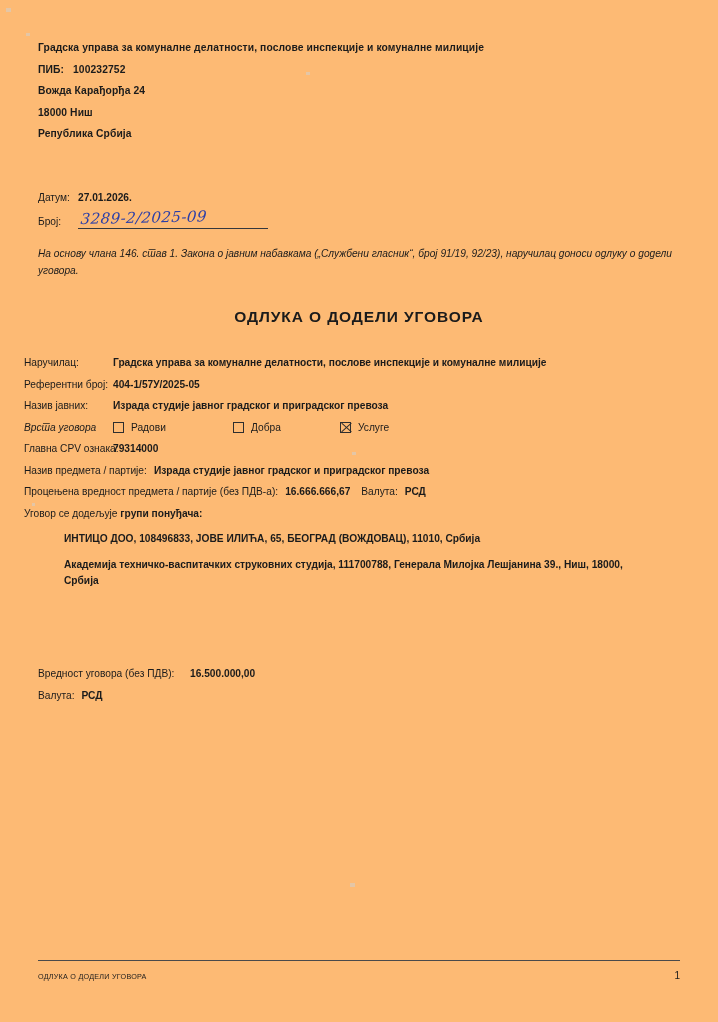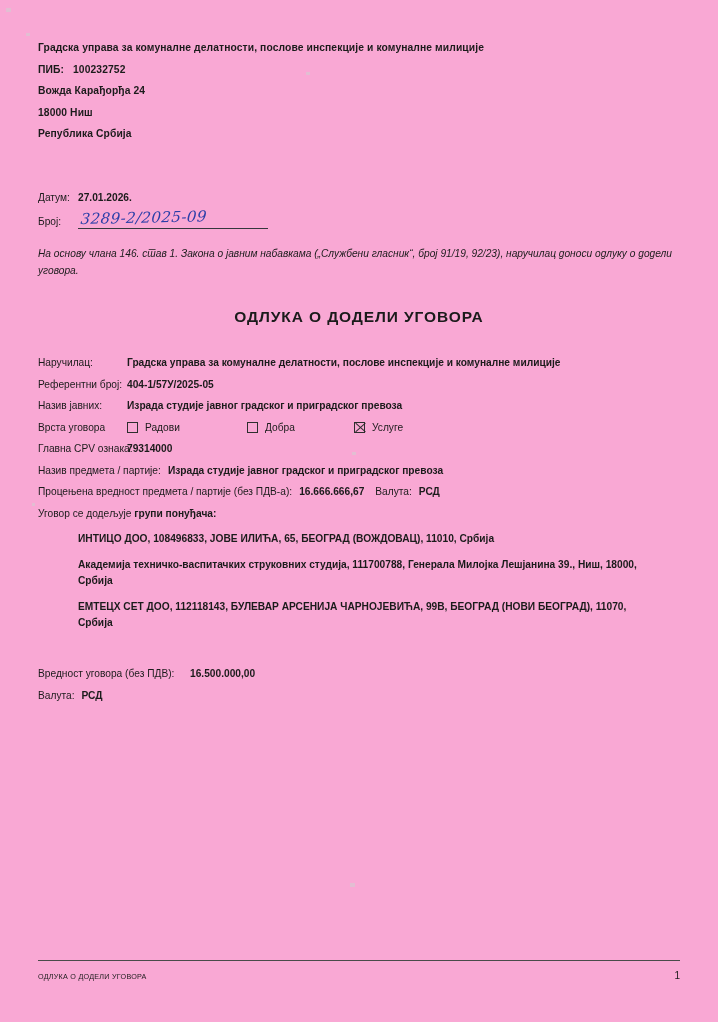--- a/index.html
+++ b/index.html
@@ -13,21 +13,21 @@
     height: 1022px;
     position: relative;
     font-family: "Liberation Sans", "DejaVu Sans", sans-serif;
     color: #1b1b1b;
     overflow: hidden;
   }
 
   .page {
     position: absolute;
     inset: 0;
-    background: #f9a8d4;
+    background: #fdba74;
     padding: 0;
   }
 
   
   .b { font-weight: bold; }
 
   
   .letterhead {
     position: absolute;
     left: 38px;
@@ -112,21 +112,21 @@
     top: 308px;
     text-align: center;
     font-size: 15.5px;
     font-weight: bold;
     letter-spacing: 0.9px;
   }
 
   
   .fields {
     position: absolute;
-    left: 38px;
+    left: 24px;
     top: 357px;
     width: 640px;
     font-size: 10.2px;
   }
   .f-row {
     display: flex;
     align-items: baseline;
     margin-bottom: 10.5px;
     white-space: nowrap;
   }
@@ -135,21 +135,21 @@
   .f-value { font-weight: bold; }
   .f-inline-gap { display: inline-block; width: 7px; }
 
   
   .cb-row {
     display: flex;
     align-items: center;
     margin-bottom: 10.5px;
     font-size: 10.2px;
   }
-  .cb-row .cb-lead { width: 89px; flex: 0 0 89px; }
+  .cb-row .cb-lead { width: 89px; flex: 0 0 89px; font-style: italic; }
   .cb-item {
     display: flex;
     align-items: flex-start;
   }
   .cb-item.i1 { width: 120px; }
   .cb-item.i2 { width: 107px; }
   .cb-box {
     position: relative;
     width: 11px;
     height: 11px;
@@ -333,21 +333,20 @@
       <span class="f-value">РСД</span>
     </div>
 
     <div class="award-line">
       <span>Уговор се додељује </span><span class="b">групи понуђача:</span>
     </div>
 
     <div class="bidders">
       <div class="bidder">ИНТИЦО ДОО, 108496833, ЈОВЕ ИЛИЋА, 65, БЕОГРАД (ВОЖДОВАЦ), 11010, Србија</div>
       <div class="bidder">Академија техничко-васпитачких струковних студија, 111700788, Генерала Милојка Лешјанина 39., Ниш, 18000, Србија</div>
-      <div class="bidder">ЕМТЕЦХ СЕТ ДОО, 112118143, БУЛЕВАР АРСЕНИЈА ЧАРНОЈЕВИЋА, 99В, БЕОГРАД (НОВИ БЕОГРАД), 11070, Србија</div>
     </div>
 
   </div>
 
   <div class="totals">
     <div class="t-row">
       <span class="t-label">Вредност уговора (без ПДВ):</span>
       <span class="t-value">16.500.000,00</span>
     </div>
     <div class="t-row">

